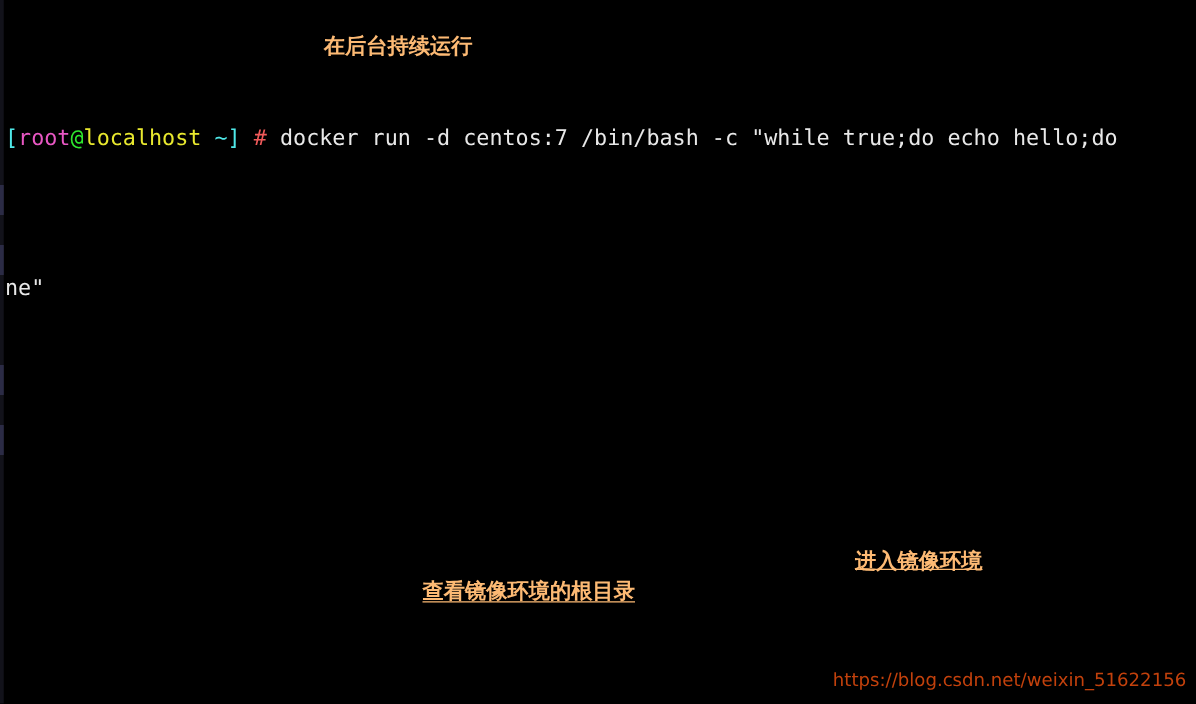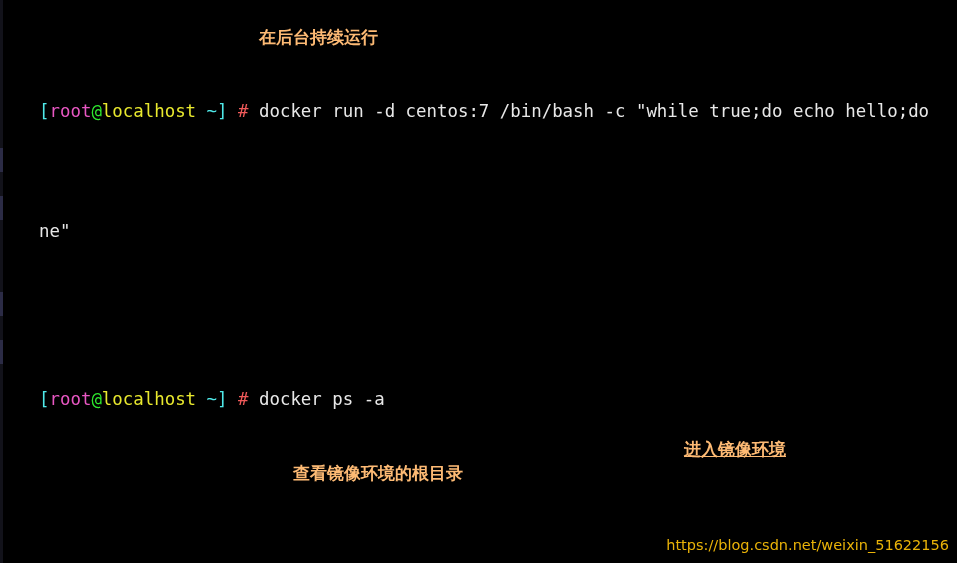--- a/index.html
+++ b/index.html
@@ -23,48 +23,49 @@
   }
   .screen {
     position: absolute;
     left: 4px;
     top: 3px;
     white-space: pre;
   }
   .line {
     height: 24px;
     white-space: pre;
-    padding-left: 35px;
   }
   
   .c-white   { color: #e8e8e8; }
   .c-cyan    { color: #4fe8e8; }
   .c-magenta { color: #e857c3; }
   .c-green   { color: #2ee82e; }
   .c-yellow  { color: #e8e82e; }
   .c-red     { color: #f05a5a; }
 
   
   .annot {
     position: absolute;
     color: #fdba74;
     font-family: "DejaVu Sans", "Liberation Sans", sans-serif;
     font-size: 17px;
     font-weight: bold;
     white-space: pre;
     line-height: 20px;
   }
   .annot.underlined {
+    text-decoration: underline;
     text-underline-offset: 3px;
+    margin-left: 45px;
   }
   .watermark {
     position: absolute;
     right: 8px;
     bottom: 6px;
-    color: #eab308;
+    color: #c2410c;
     font-family: "DejaVu Sans", "Liberation Sans", sans-serif;
     font-size: 14.5px;
     white-space: pre;
   }
   .gutter {
     position: absolute;
     left: 0;
     top: 0;
     width: 3px;
     height: 563px;
@@ -93,21 +94,20 @@
 
     
     <div class="line"><span class="c-cyan">[</span><span class="c-magenta">root</span><span class="c-green">@</span><span class="c-yellow">localhost</span><span class="c-white"> </span><span class="c-cyan">~</span><span class="c-cyan">]</span><span class="c-white"> </span><span class="c-red">#</span><span class="c-white"> docker run -d centos:7 /bin/bash -c "while true;do echo hello;do</span></div>
 
     
     <div class="line"><span class="c-white">ne"</span></div>
 
     
 
     
-    <div class="line"><span class="c-cyan">[</span><span class="c-magenta">root</span><span class="c-green">@</span><span class="c-yellow">localhost</span><span class="c-white"> </span><span class="c-cyan">~</span><span class="c-cyan">]</span><span class="c-white"> </span><span class="c-red">#</span><span class="c-white"> docker ps -a</span></div>
 
     
     
     
 
     
     
     
     
     

